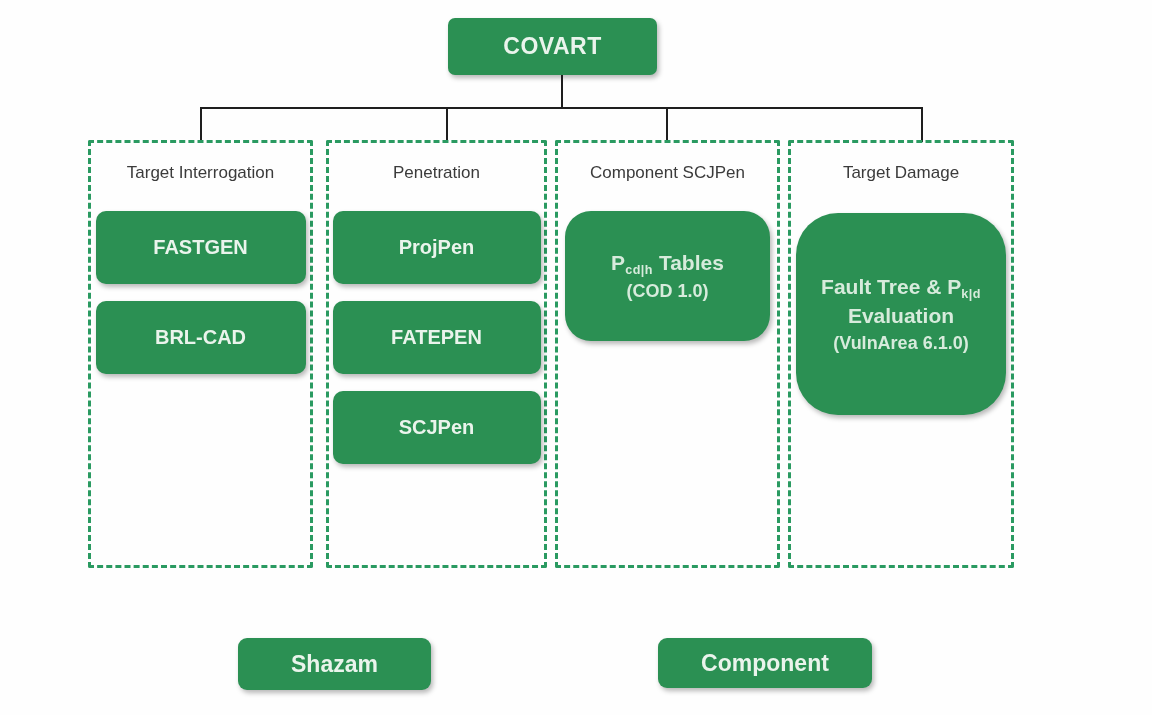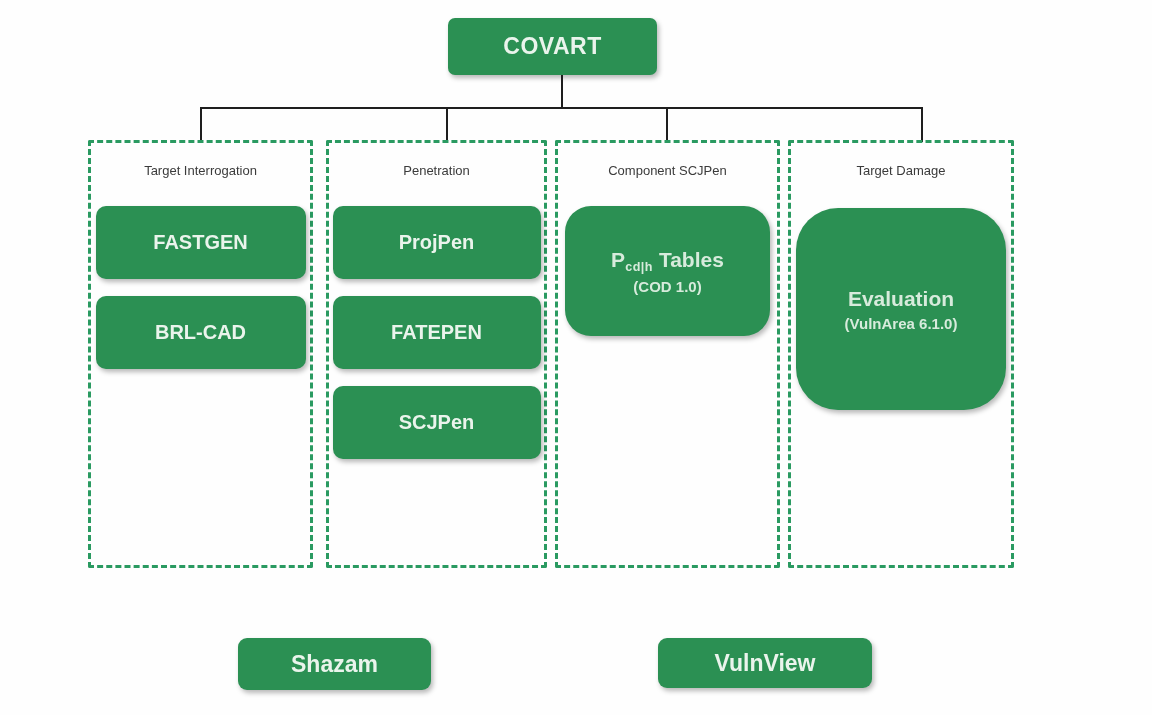--- a/index.html
+++ b/index.html
@@ -59,21 +59,21 @@
     border-radius: 2px;
   }
   .col-1 { left: 88px;  width: 225px; }
   .col-2 { left: 326px; width: 221px; }
   .col-3 { left: 555px; width: 225px; }
   .col-4 { left: 788px; width: 226px; }
 
   .col-title {
     margin-top: 20px;
     text-align: center;
-    font-size: 13px;
+    font-size: 17px;
     color: var(--title-text);
   }
 
   .item-node {
     margin: 17px auto 0 auto;
     width: 210px; height: 73px;
     border-radius: 10px;
     font-size: 20px;
   }
   .item-node.first { margin-top: 28px; }
@@ -99,21 +99,21 @@
   }
   .sub {
     font-size: 0.6em;
     font-weight: bold;
     vertical-align: -0.3em;
     letter-spacing: 0.5px;
     text-align: center;
   }
   .suffix { margin-left: 0.28em; text-align: right; }
   .caption {
-    font-size: 15px;
+    font-size: 18px;
     font-weight: 600;
     margin-top: 2px;
   }
 
   
   .footer-node {
     position: absolute;
     border-radius: 9px;
     font-size: 23px;
   }
@@ -165,25 +165,28 @@
       <div>
         <span>P</span><span class="sub">cd|h</span><span class="suffix">Tables</span>
       </div>
       <div class="caption">(COD 1.0)</div>
     </div>
   </div>
 
   <div class="col col-4">
     <div class="col-title">Target Damage</div>
     <div class="node big-node ft-node">
+      <div>
+        <span>Fault Tree &amp; P</span><span class="sub">k|d</span>
+      </div>
       <div>Evaluation</div>
       <div class="caption">(VulnArea 6.1.0)</div>
     </div>
   </div>
 
   <div class="node footer-node shazam-node">
     <span>Shazam</span>
   </div>
   <div class="node footer-node vulnview-node">
-    <span>VulnView</span>
+    <span>Component</span>
   </div>
 
 </div>
 
 </body></html>

